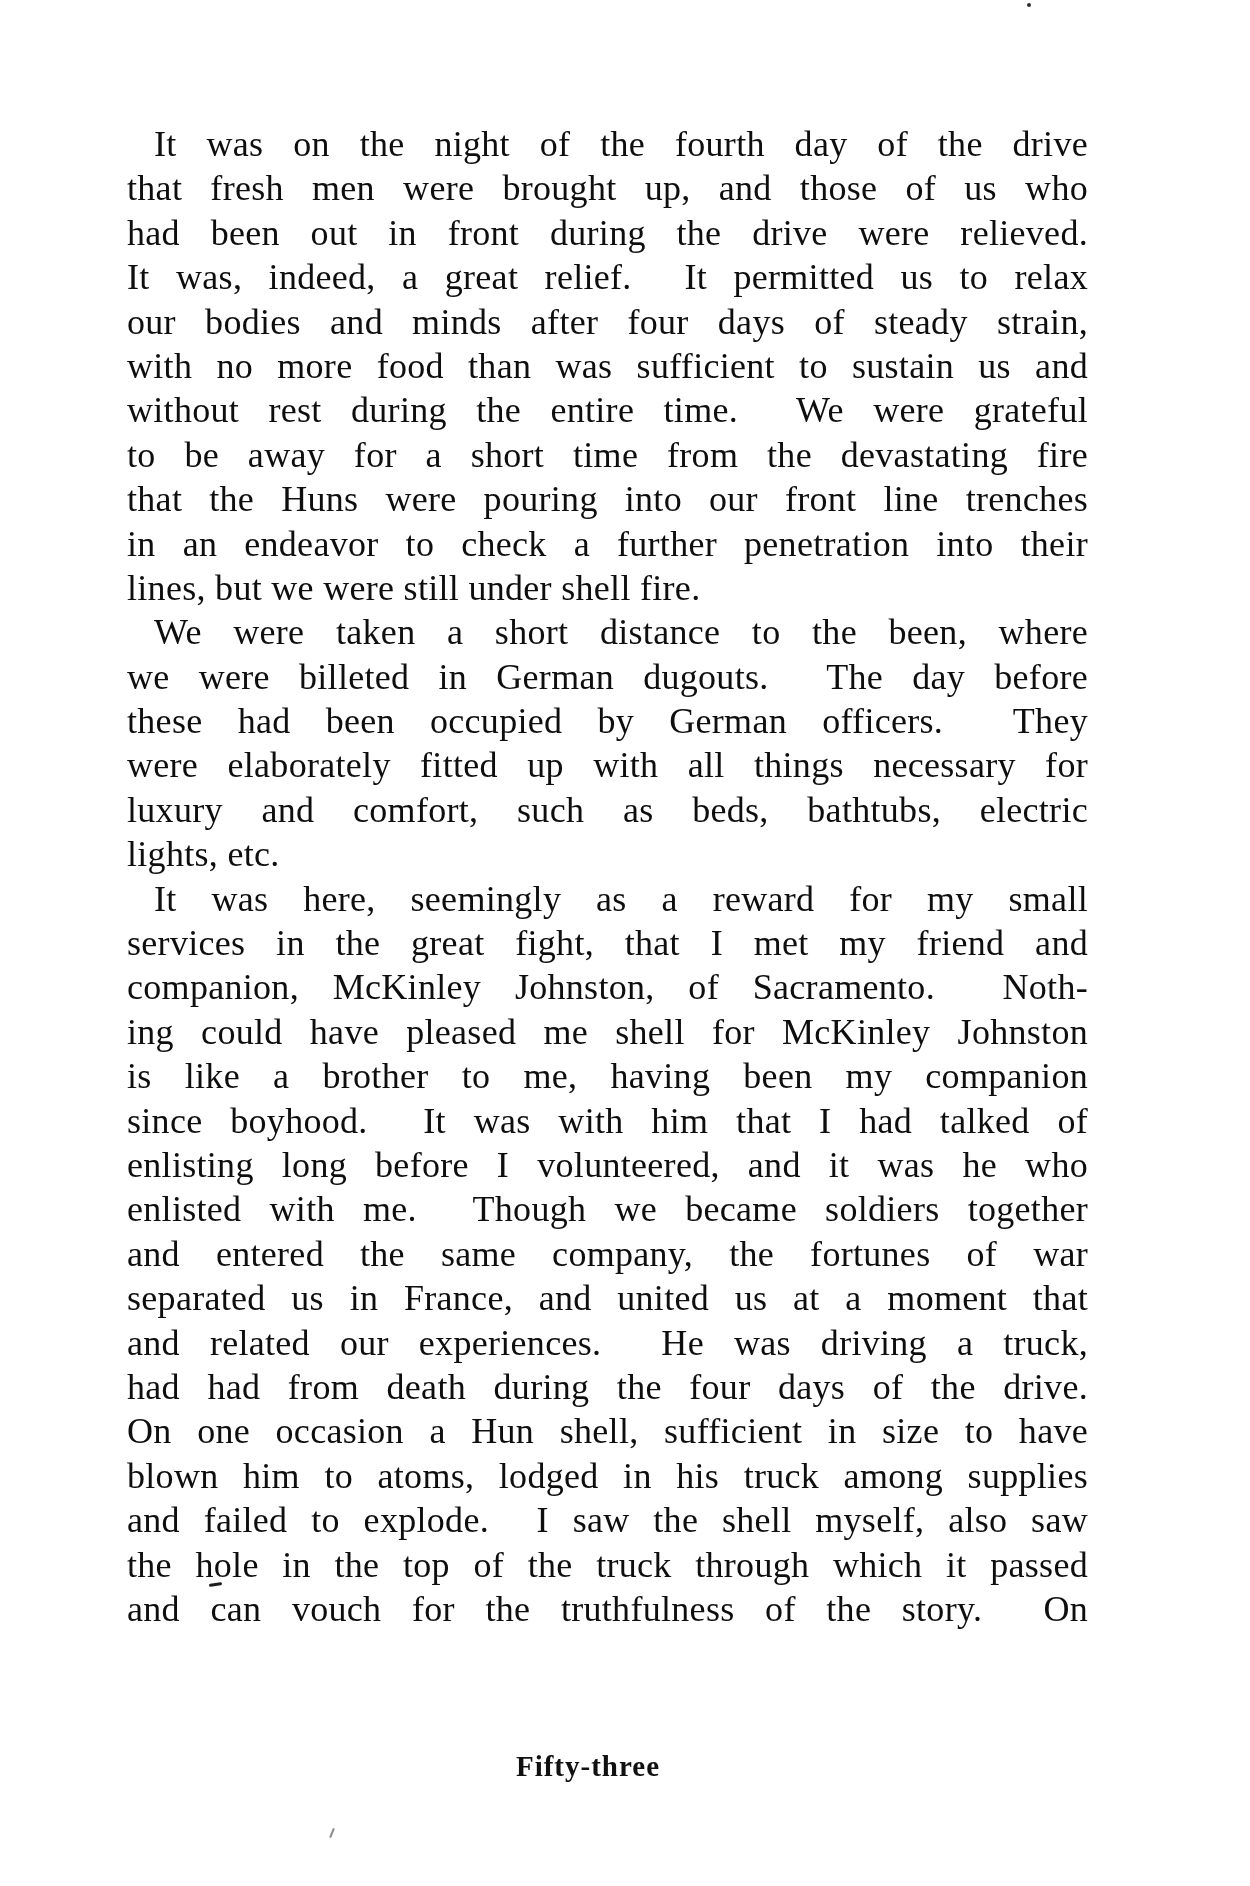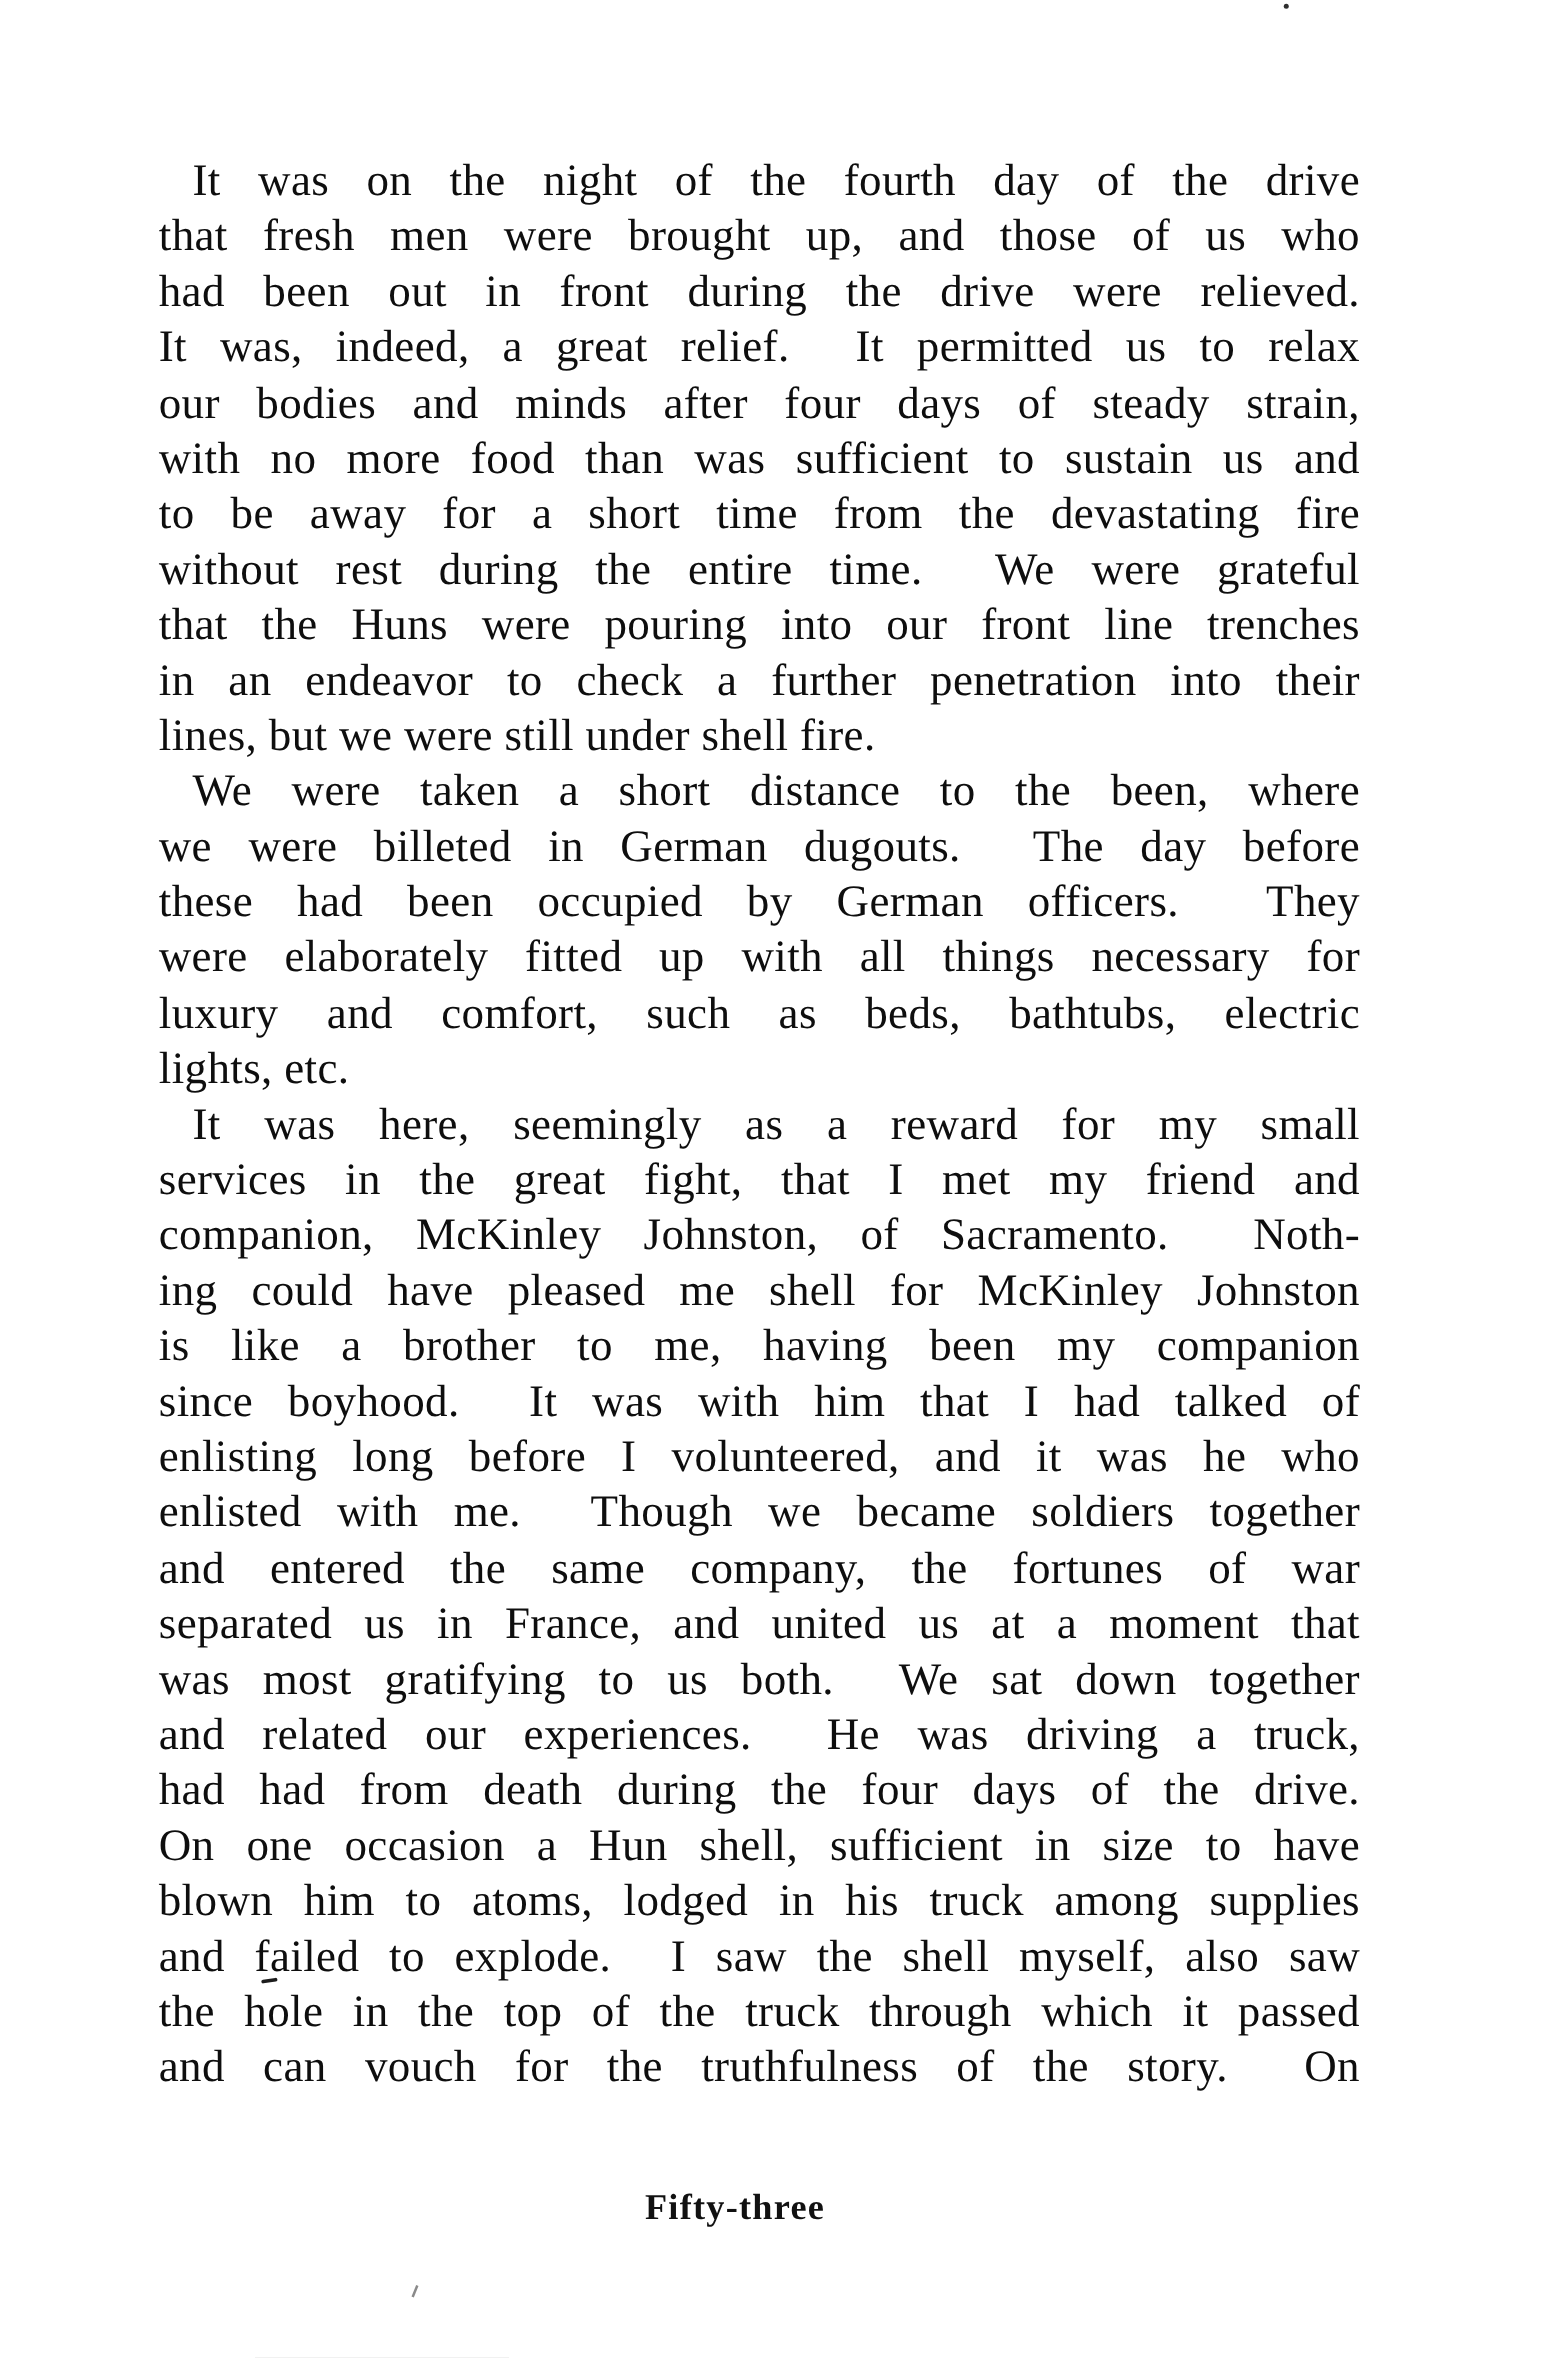--- a/index.html
+++ b/index.html
@@ -92,22 +92,22 @@
 <div class="page">
 
   <div class="text-block">
       <div class="paragraph">
         <div class="line line-indent">It was on the night of the fourth day of the drive</div>
         <div class="line">that fresh men were brought up, and those of us who</div>
         <div class="line">had been out in front during the drive were relieved.</div>
         <div class="line">It was, indeed, a great relief.&nbsp; It permitted us to relax</div>
         <div class="line">our bodies and minds after four days of steady strain,</div>
         <div class="line">with no more food than was sufficient to sustain us and</div>
+        <div class="line">without rest during the entire time.&nbsp; We were grateful</div>
         <div class="line">to be away for a short time from the devastating fire</div>
-        <div class="line">without rest during the entire time.&nbsp; We were grateful</div>
         <div class="line">that the Huns were pouring into our front line trenches</div>
         <div class="line">in an endeavor to check a further penetration into their</div>
         <div class="line line-last">lines, but we were still under shell fire.</div>
       </div>
       <div class="paragraph">
         <div class="line line-indent">We were taken a short distance to the been, where</div>
         <div class="line">we were billeted in German dugouts.&nbsp; The day before</div>
         <div class="line">these had been occupied by German officers.&nbsp; They</div>
         <div class="line">were elaborately fitted up with all things necessary for</div>
         <div class="line">luxury and comfort, such as beds, bathtubs, electric</div>
@@ -117,21 +117,20 @@
         <div class="line line-indent">It was here, seemingly as a reward for my small</div>
         <div class="line">services in the great fight, that I met my friend and</div>
         <div class="line">companion, McKinley Johnston, of Sacramento.&nbsp; Noth-</div>
         <div class="line">ing could have pleased me shell for McKinley Johnston</div>
         <div class="line">is like a brother to me, having been my companion</div>
         <div class="line">since boyhood.&nbsp; It was with him that I had talked of</div>
         <div class="line">enlisting long before I volunteered, and it was he who</div>
         <div class="line">enlisted with me.&nbsp; Though we became soldiers together</div>
         <div class="line">and entered the same company, the fortunes of war</div>
         <div class="line">separated us in France, and united us at a moment that</div>
-        <div class="line">was most gratifying to us both.&nbsp; We sat down together</div>
         <div class="line">and related our experiences.&nbsp; He was driving a truck,</div>
         <div class="line">had had from death during the four days of the drive.</div>
         <div class="line">On one occasion a Hun shell, sufficient in size to have</div>
         <div class="line">blown him to atoms, lodged in his truck among supplies</div>
         <div class="line">and failed to explode.&nbsp; I saw the shell myself, also saw</div>
         <div class="line">the hole in the top of the truck through which it passed</div>
         <div class="line">and can vouch for the truthfulness of the story.&nbsp; On</div>
       </div>
     </div>
 

